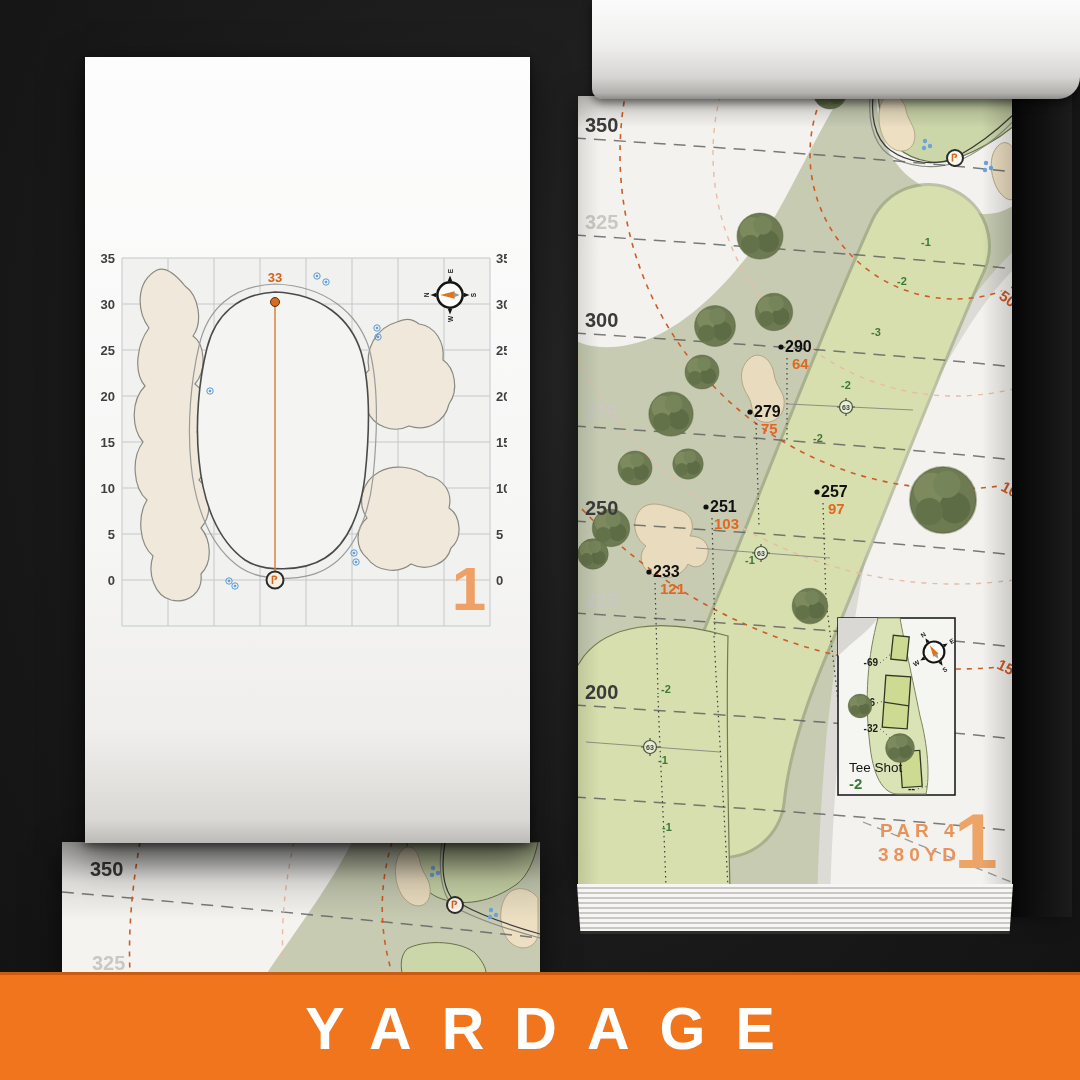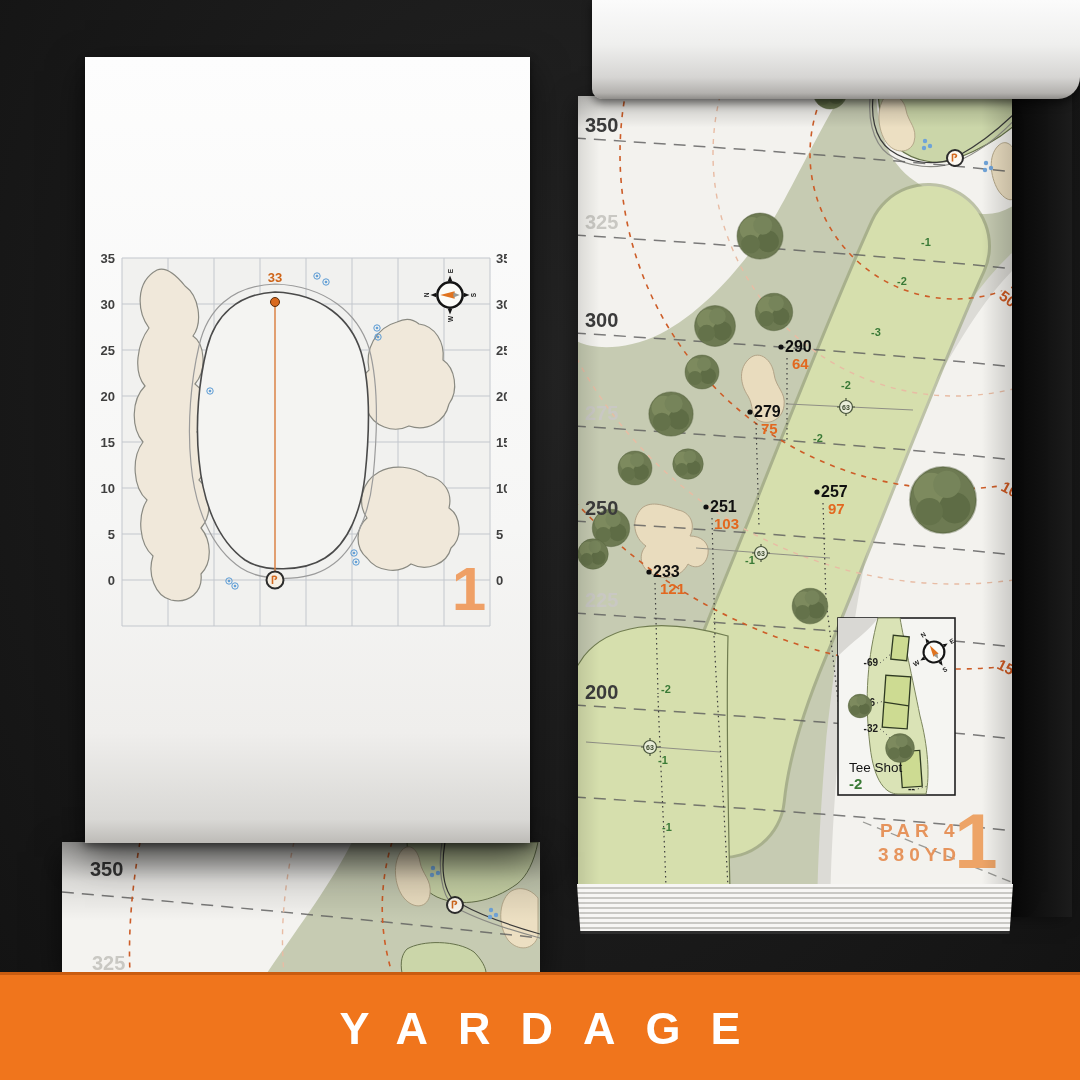--- a/index.html
+++ b/index.html
@@ -49,21 +49,21 @@
     border-radius:0 0 22px 10px;
     box-shadow:0 4px 10px rgba(0,0,0,.55);
   }
   
   #banner{
     left:0;top:972px;width:1080px;height:108px;
     background:#f0751c;border-top:3px solid #c95c10;
     display:flex;align-items:center;justify-content:center;
   }
   #banner .t{
-    color:#ffffff;font-size:45px;font-weight:700;letter-spacing:30px;padding-left:30px;
+    color:#ffffff;font-size:59px;font-weight:700;letter-spacing:30px;padding-left:30px;
   }
   
   text{font-family:"Liberation Sans", sans-serif;}
   .axis-lab{font-size:13px;font-weight:700;fill:#3f3f3f;}
   .dist-major{font-size:20px;font-weight:700;fill:#3b3b3b;}
   .dist-minor{font-size:20px;font-weight:700;fill:#c9c8c3;}
   .arc-lab{font-size:15px;font-weight:700;fill:#d05a22;paint-order:stroke;stroke:#f3f2ee;stroke-width:4px;}
   .pt-primary{font-size:16px;font-weight:700;fill:#101010;}
   .pt-secondary{font-size:15px;font-weight:700;fill:#e2681f;}
   .elev{font-size:11px;font-weight:700;fill:#3a7a36;}

